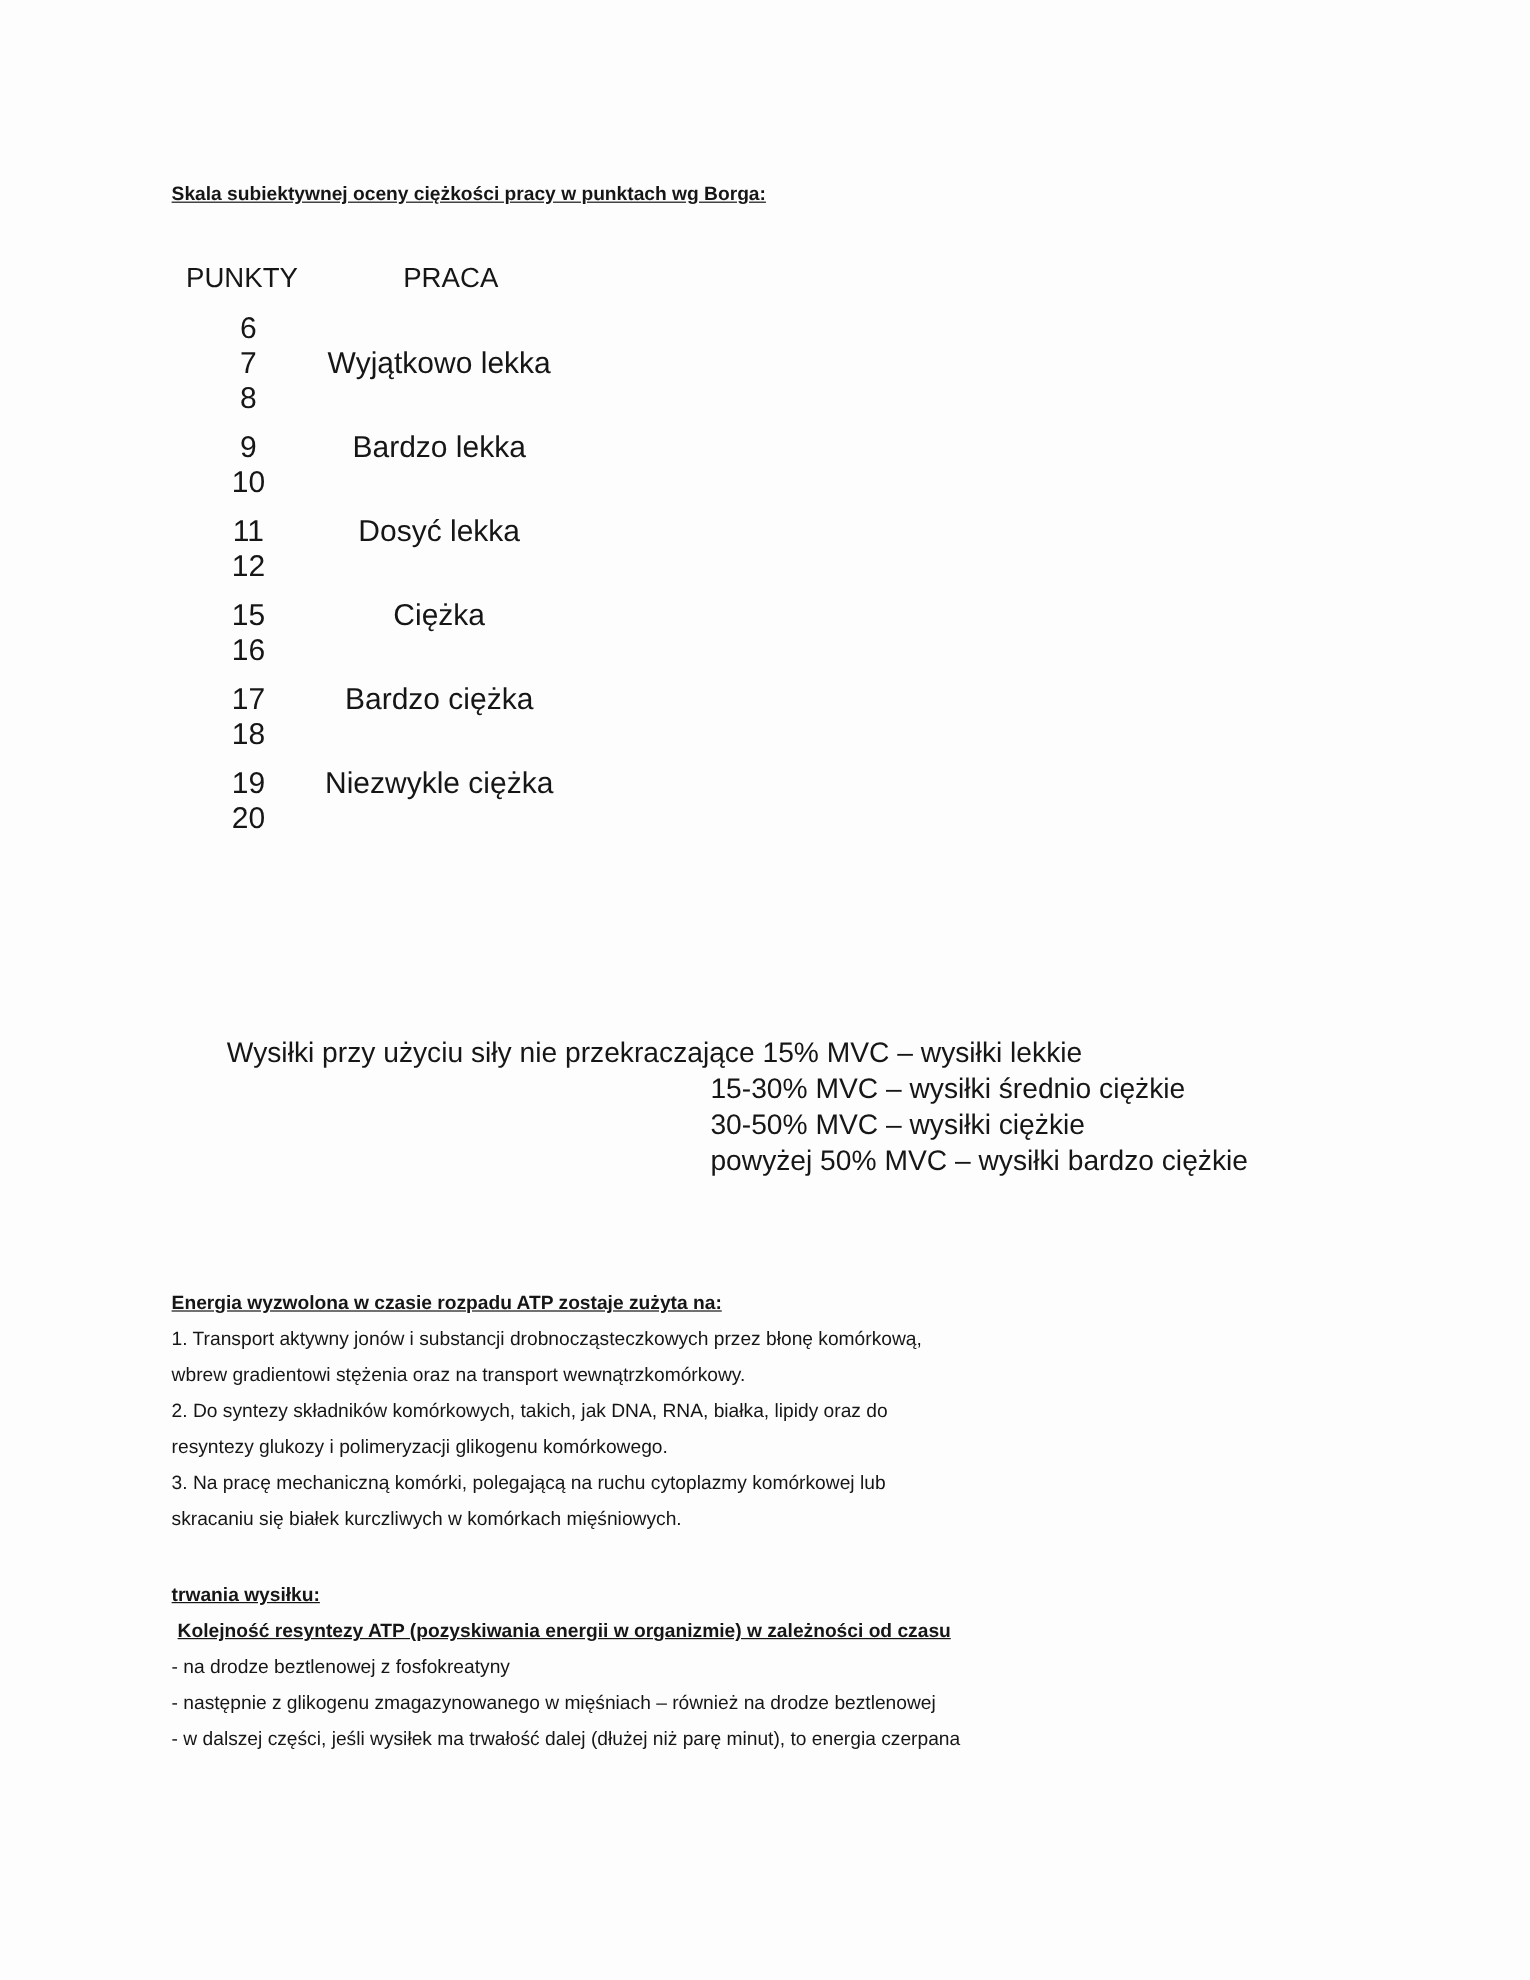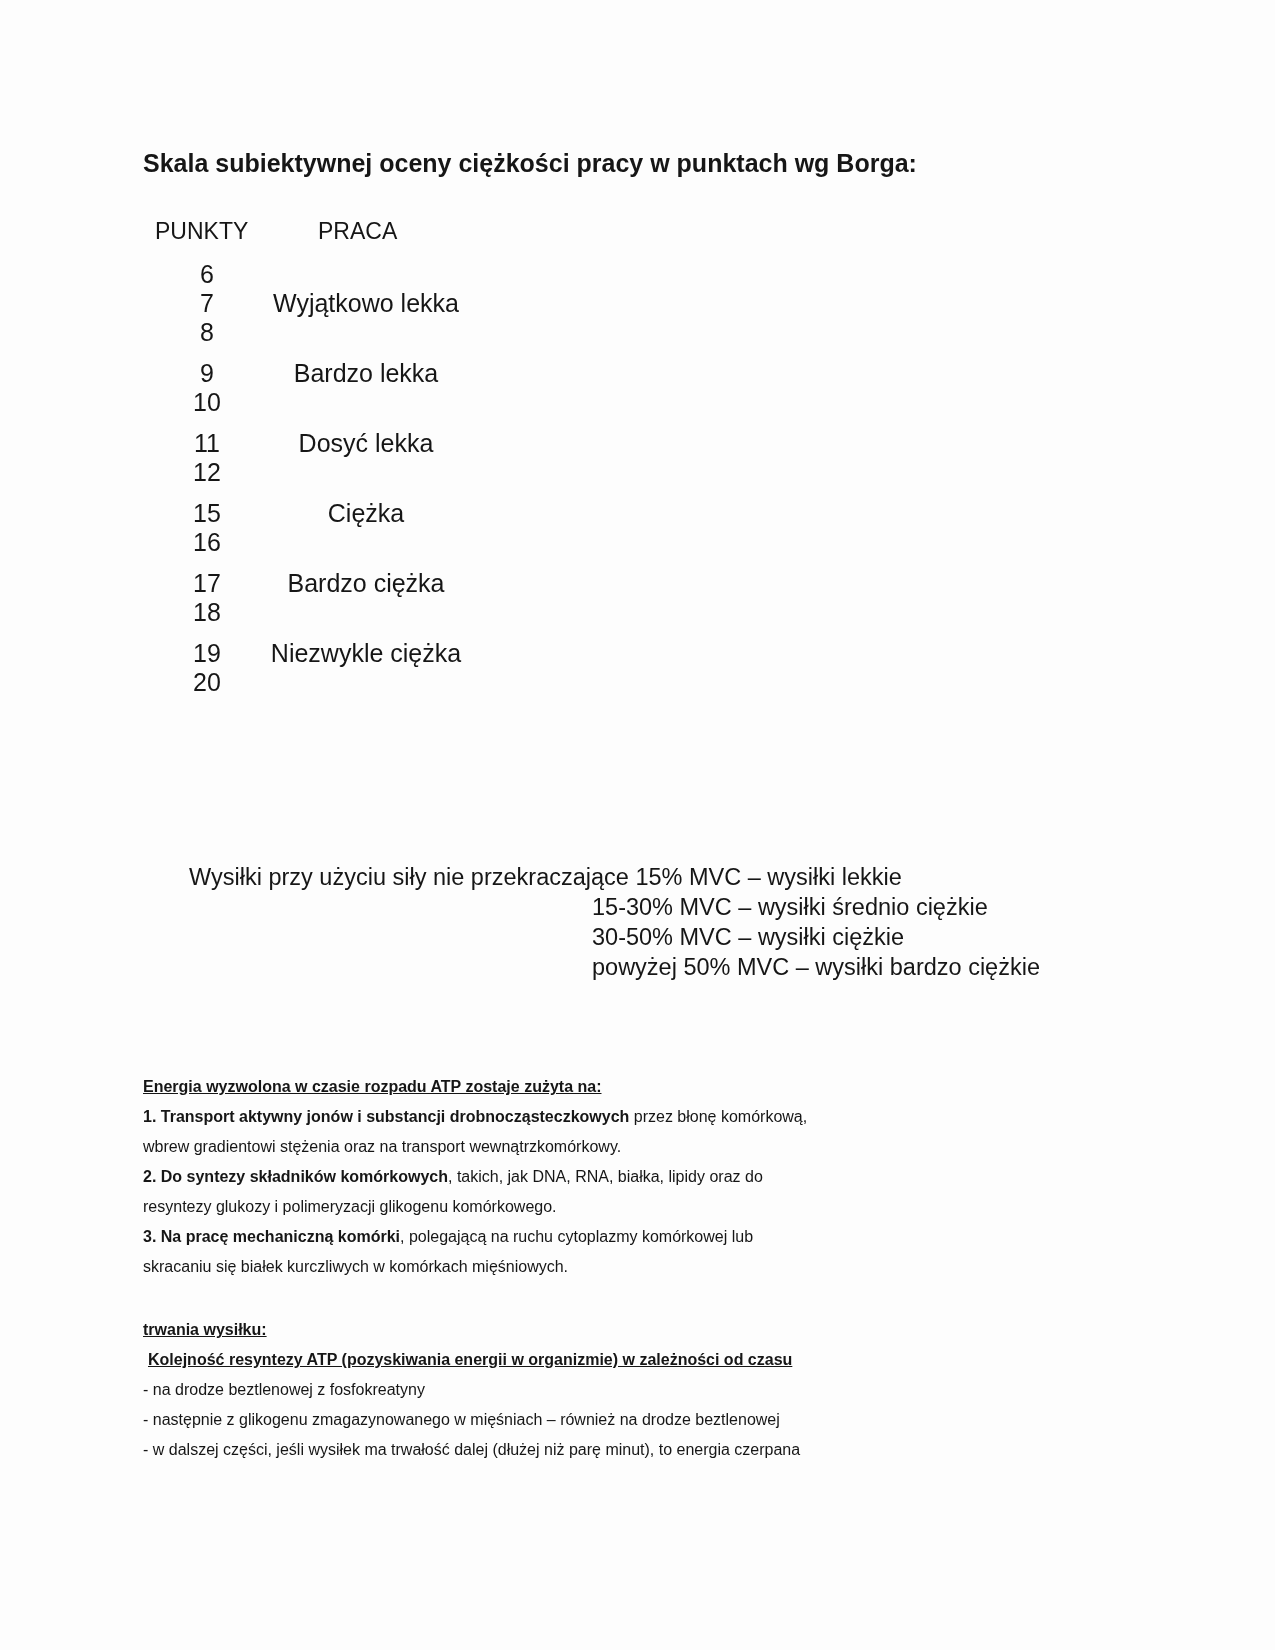--- a/index.html
+++ b/index.html
@@ -15,38 +15,39 @@
     font-family: "Liberation Sans", sans-serif;
     color: #161616;
     overflow: hidden;
   }
   
   .doc-title {
     position: absolute;
     top: 148px;
     left: 143px;
     margin: 0;
-    font-size: 25px;
+    font-size: 16px;
     line-height: 30px;
     font-weight: bold;
+    text-decoration: underline;
     white-space: nowrap;
   }
   
   .tbl-header {
     position: absolute;
     top: 216px;
     left: 0;
     width: 100%;
     height: 30px;
     font-size: 23px;
     line-height: 30px;
     font-weight: normal;
   }
   .th-points { position: absolute; left: 155px; top: 0; }
-  .th-work   { position: absolute; left: 318px; top: 0; }
+  .th-work   { position: absolute; left: 336px; top: 0; }
 
   .tbl {
     position: absolute;
     top: 260px;
     left: 143px;
     width: 520px;
     font-size: 25px;
     line-height: 29px;
   }
   .grp { position: relative; margin-bottom: 12px; }
@@ -78,21 +79,21 @@
     left: 143px;
     font-size: 16px;
     line-height: 30px;
   }
   .sec-energy { top: 1072px; }
   .sec-resyn  { top: 1315px; }
   .sec-heading { font-weight: bold; white-space: nowrap; }
   .sec-heading .hu { text-decoration: underline; }
   .h-indent { padding-left: 5px; }
   .pline { white-space: nowrap; }
-  .pline .b { font-weight: bold; }
+  .pline .b { font-weight: normal; }
 </style>
 </head>
 <body>
 
 <div class="page">
 
   <h1 class="doc-title">Skala subiektywnej oceny ciężkości pracy w punktach wg Borga:</h1>
 
   <div class="tbl-header">
     <span class="th-points">PUNKTY</span>

